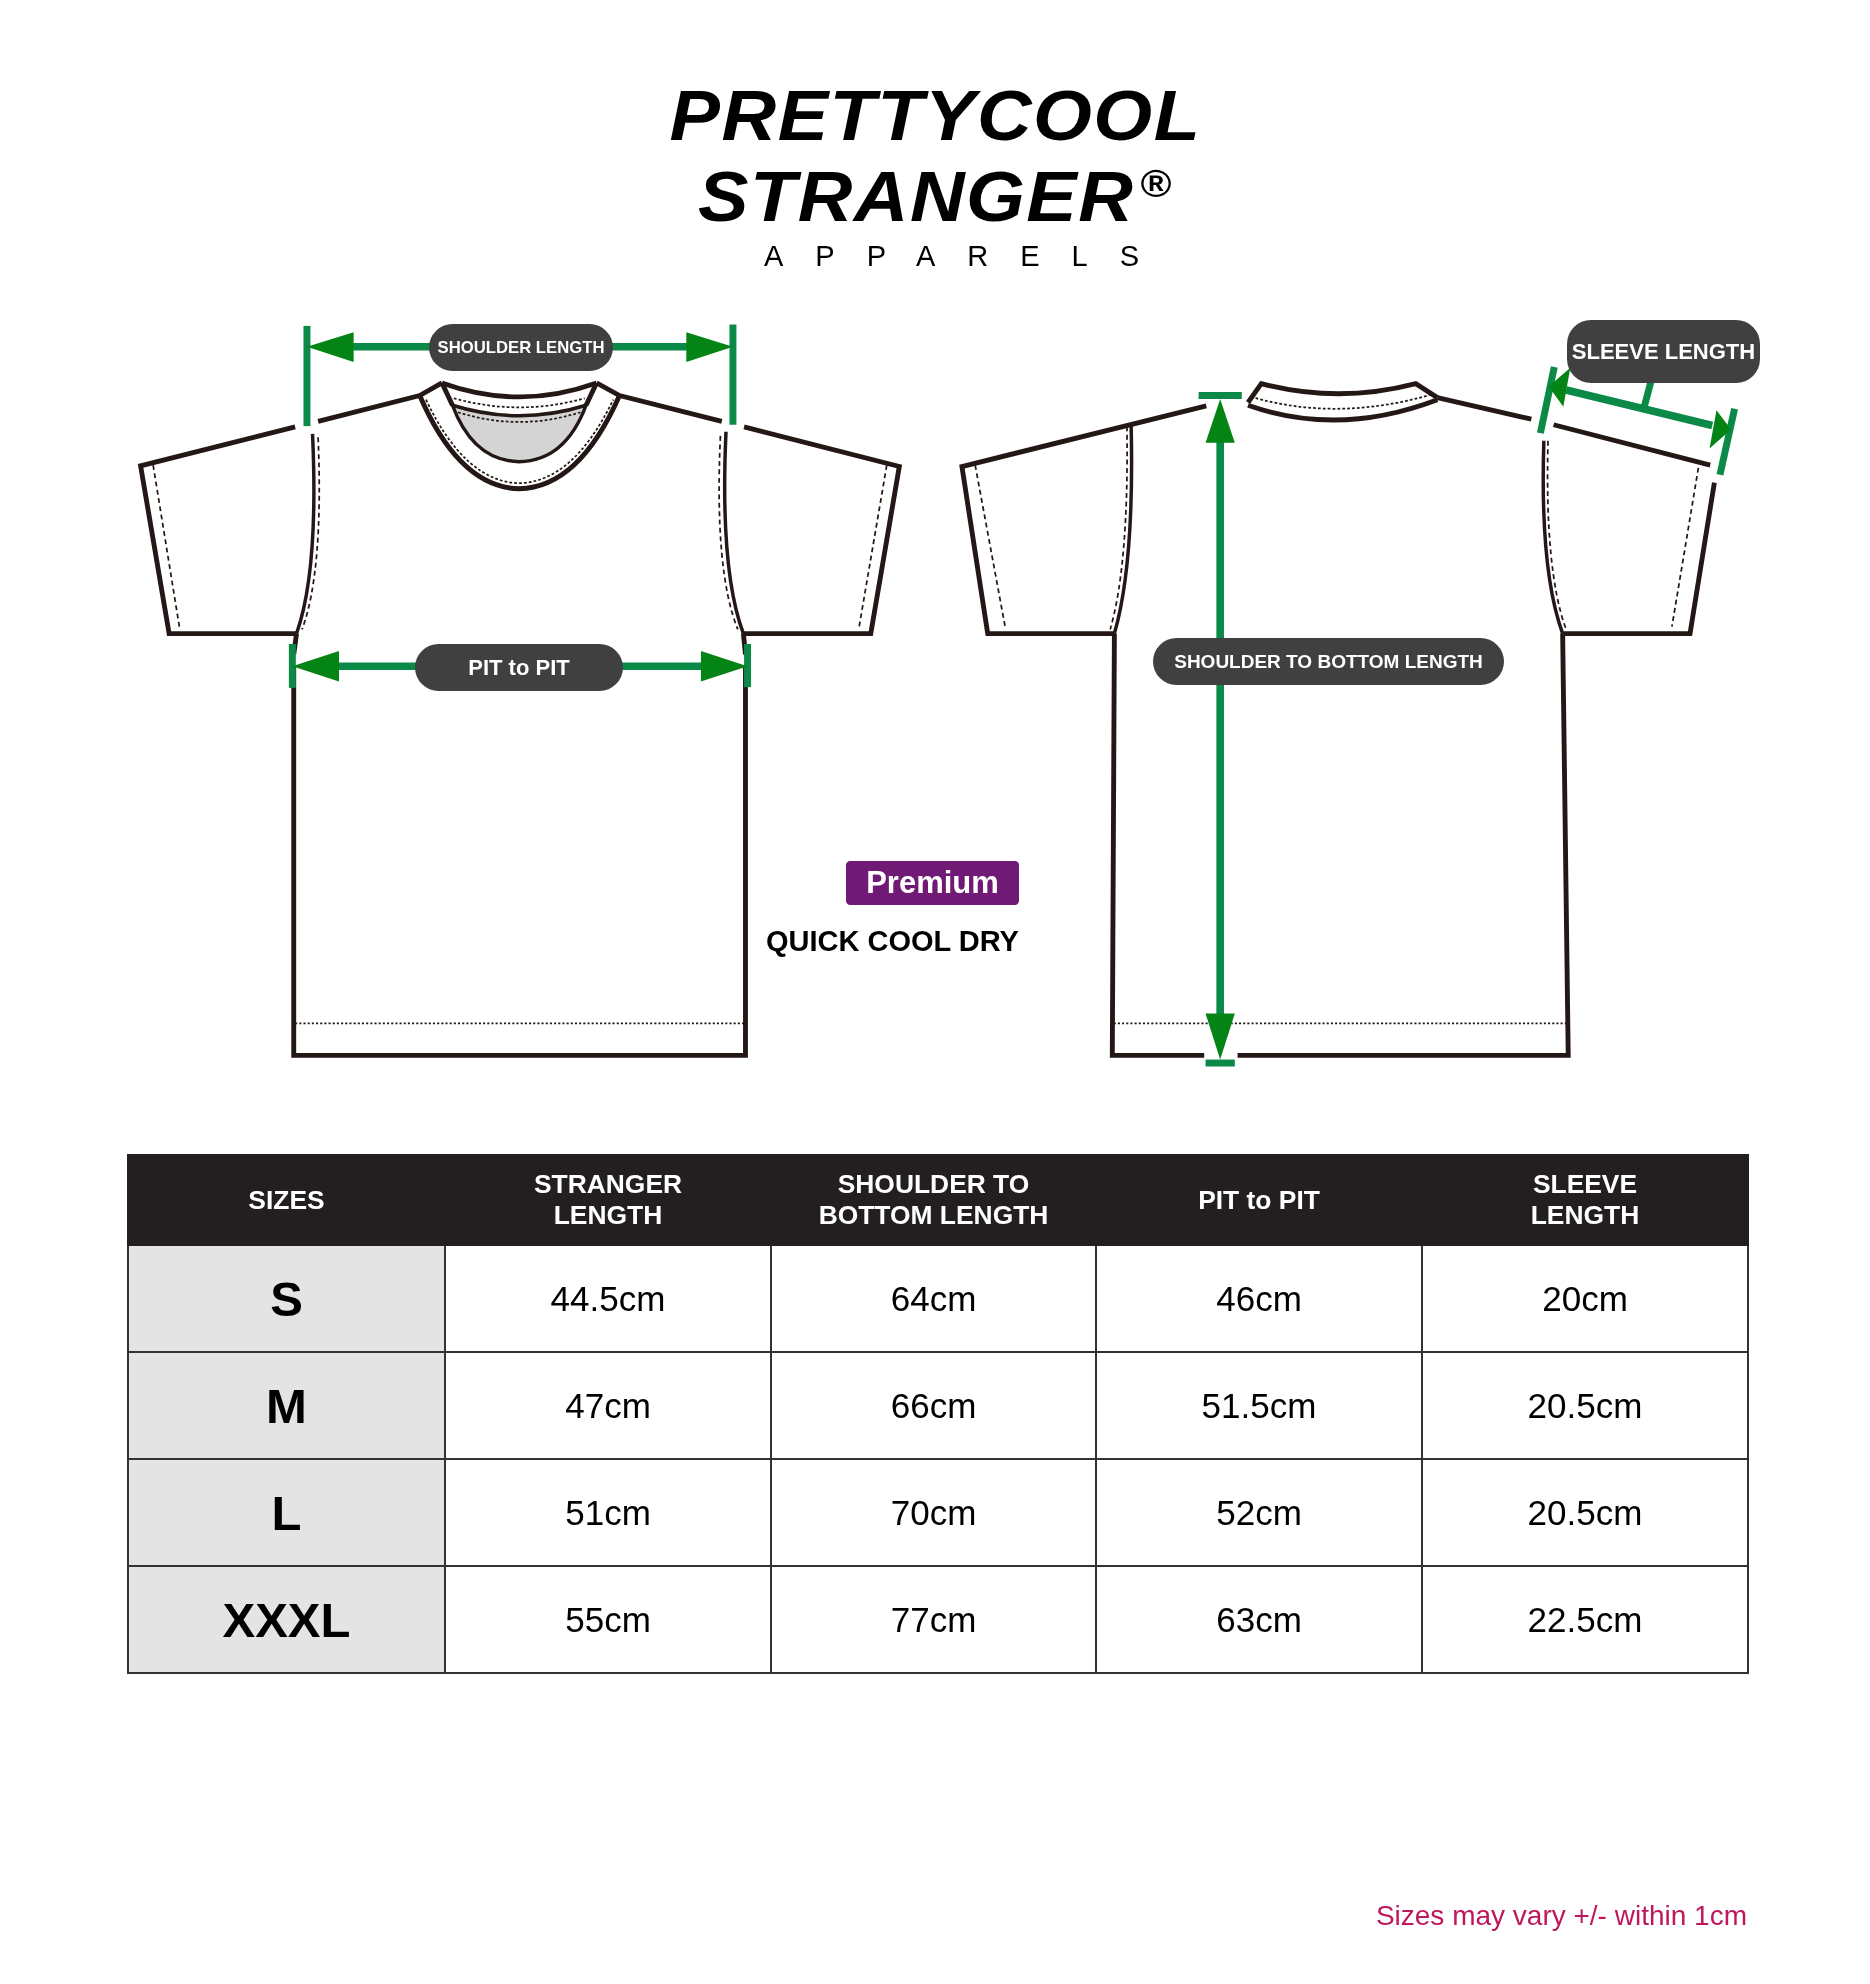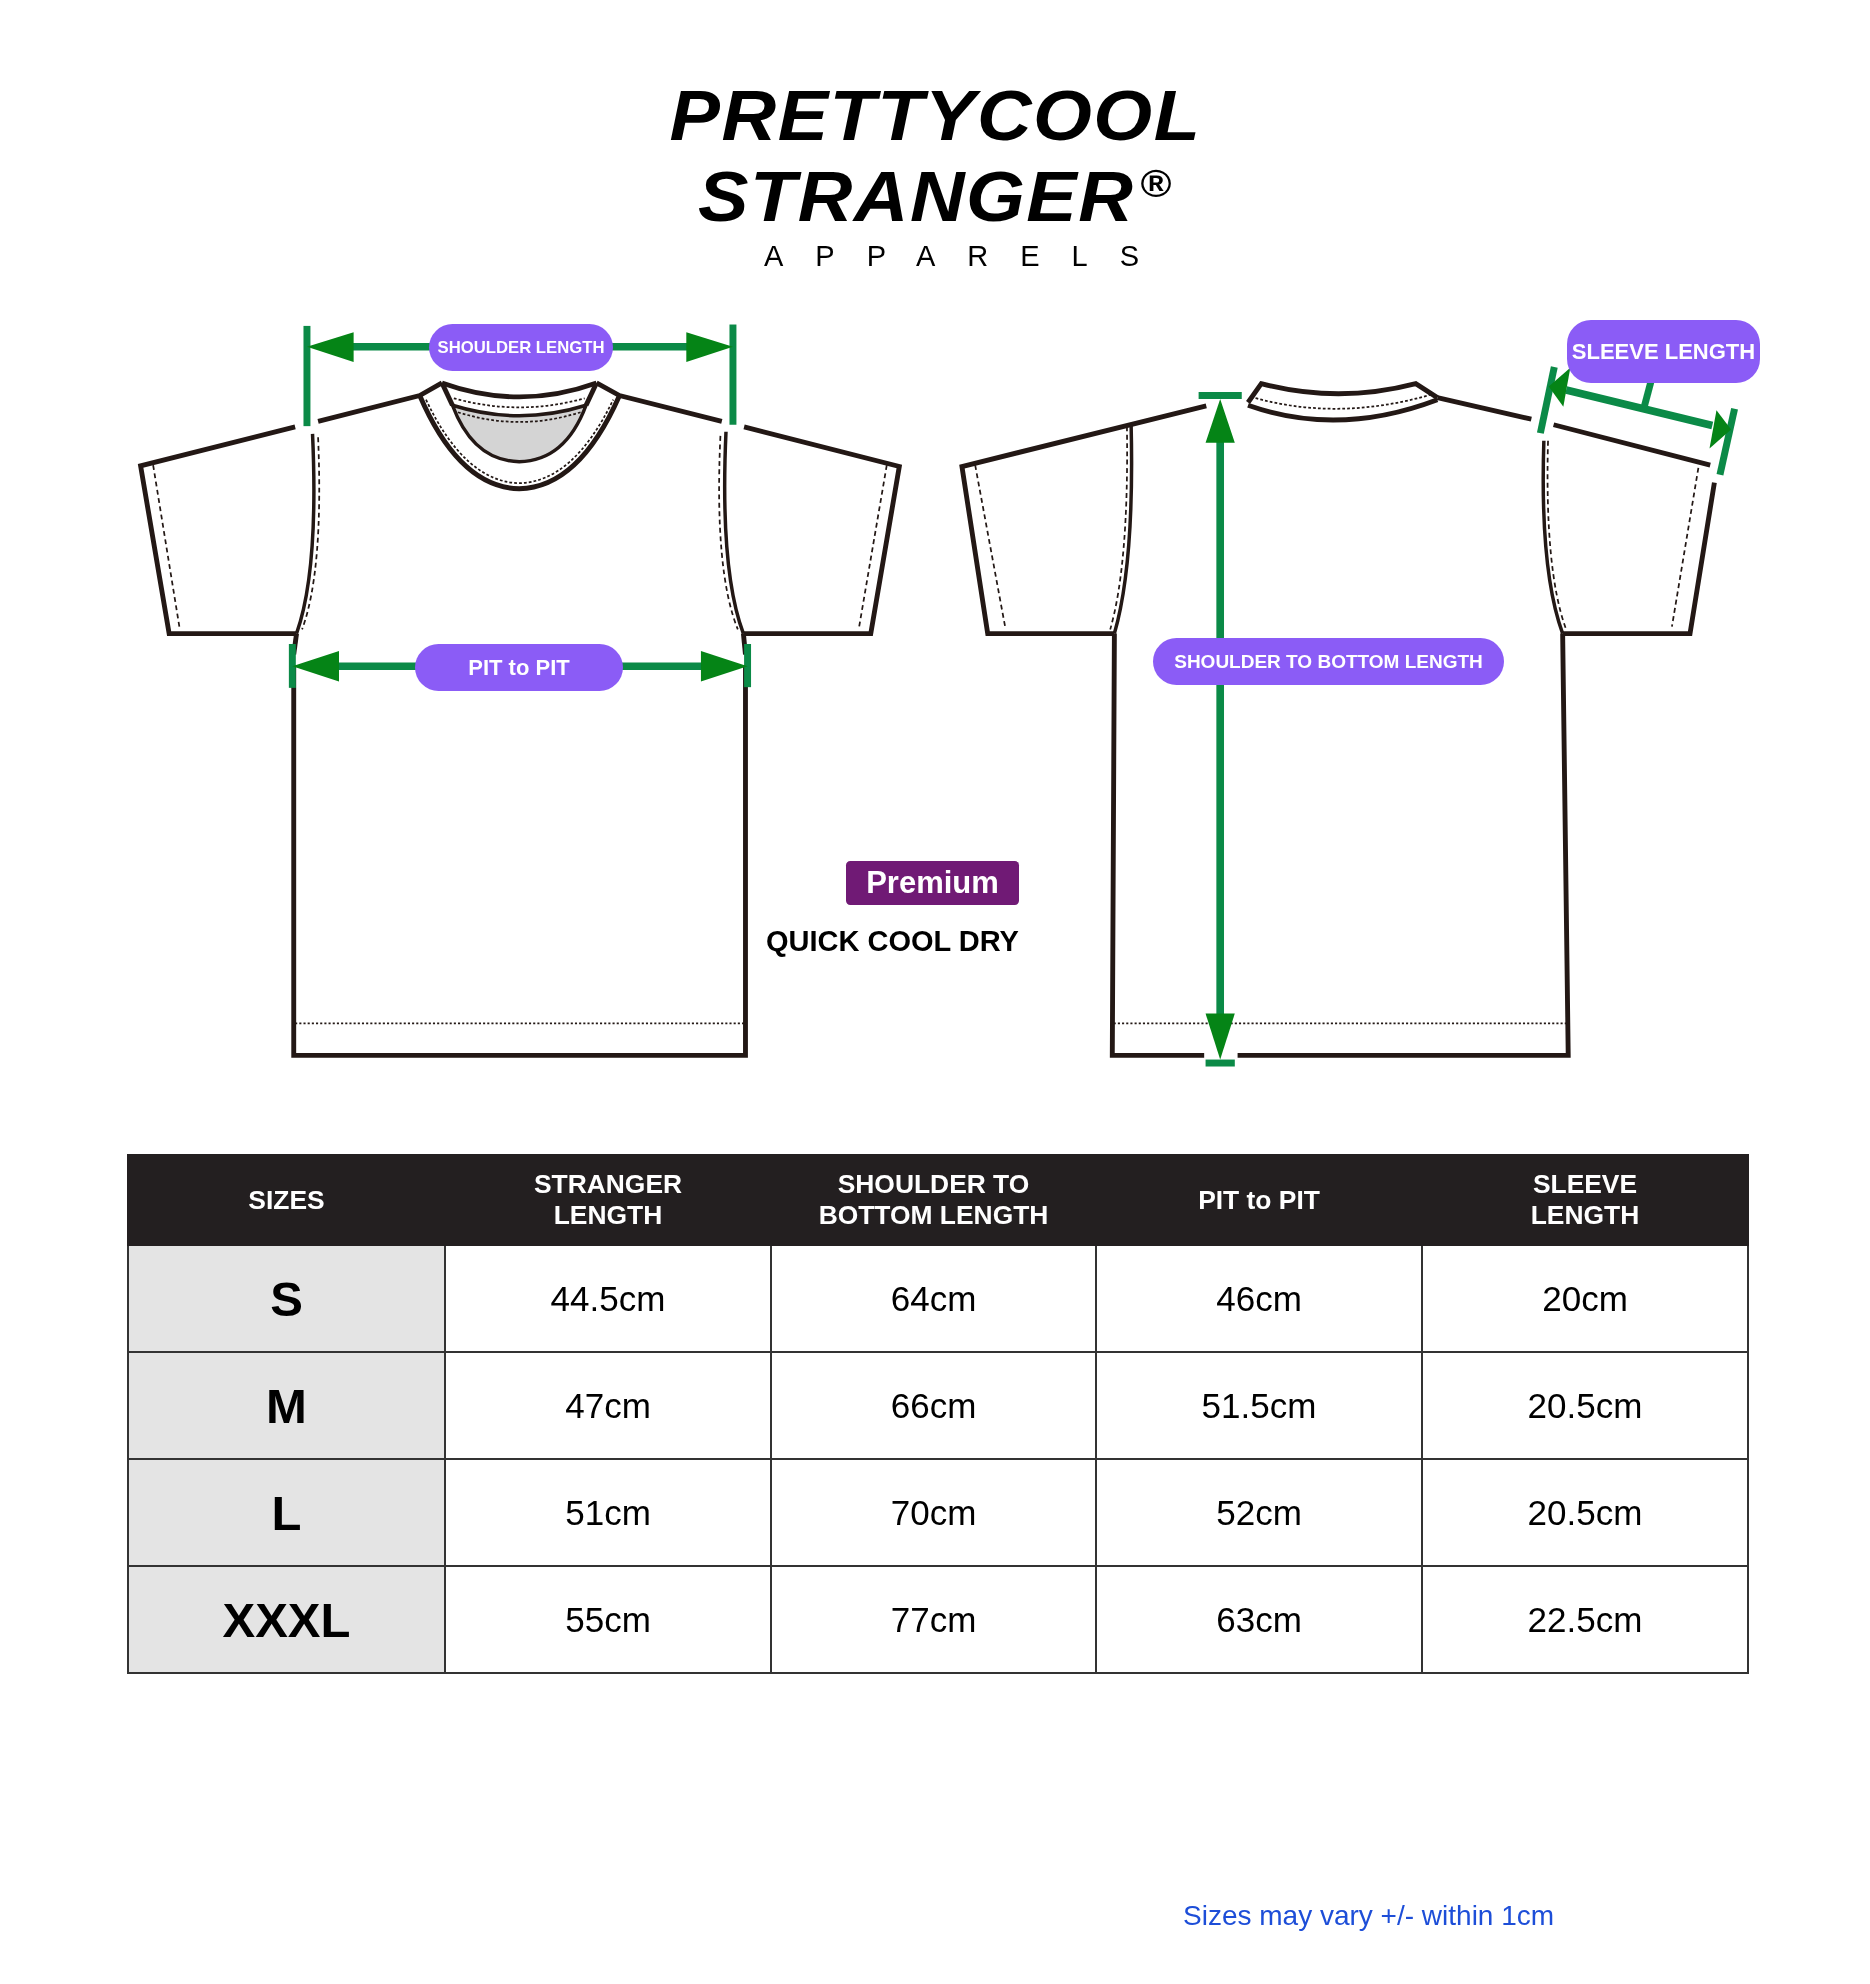--- a/index.html
+++ b/index.html
@@ -13,41 +13,41 @@
   .logo-1 { top: 78px; font-size: 70px; line-height: 77px; transform: scaleX(1.08); }
   .logo-2 { top: 145px; font-size: 70px; line-height: 77px; transform: scaleX(1.08); }
   .logo-2 .reg { font-size: 39px; vertical-align: 24px; font-style: normal; font-weight: 700; margin-left: 5.6px; }
   .logo-3 { top: 239px; font-size: 29px; line-height: 35px; font-weight: 400; font-style: normal;
             letter-spacing: 32px; padding-left: 32px; }
 
   
   #diagram { position: absolute; left: 0; top: 0; width: 1871px; height: 1114px; }
 
   
-  .pill { position: absolute; background: #8b5cf6; color: #fff; border-radius: 24px;
+  .pill { position: absolute; background: #404040; color: #fff; border-radius: 24px;
           font-weight: 700; display: flex; align-items: center; justify-content: center;
           white-space: nowrap; font-family: "Liberation Sans", sans-serif; text-align: center; }
 
   .premium { position: absolute; left: 846px; top: 861px; width: 173px; height: 44px;
              background: #701a75; color: #fff; border-radius: 4.2px; font-weight: 700;
              font-size: 31px; display: flex; align-items: center; justify-content: center; }
   .qcd { position: absolute; left: 766px; top: 923px; width: 348px; 
          font-size: 29px; font-weight: 700; line-height: 36px; color: #000; }
 
   
   .size-table { position: absolute; left: 127px; top: 1154px; width: 1621px;
                 border-collapse: collapse; table-layout: fixed; }
   .size-table th { background: #231f20; color: #fff; font-weight: 700; font-size: 26.4px;
                    line-height: 31px; height: 88px; padding: 0; text-align: center;
                    vertical-align: middle; border: 2.1px solid #231f20; }
   .size-table td { height: 105px; padding: 0; text-align: center; vertical-align: middle;
                    border: 2.1px solid #333; font-size: 35px; font-weight: 400; color: #000; }
   .size-table td.size-cell { background: #e4e4e4; font-size: 49px; font-weight: 700; }
-  .footnote { position: absolute; left: 1183px; width: 564px; top: 1899px; 
-              font-size: 28px; line-height: 33px; color: #1d4ed8; }
+  .footnote { position: absolute; left: 1183px; width: 564px; top: 1899px; text-align: right;
+              font-size: 28px; line-height: 33px; color: #be185d; }
 </style>
 </head>
 <body>
 
 <div>
   <div class="logo-line logo-1">PRETTYCOOL</div>
   <div class="logo-line logo-2"><span>STRANGER</span><span class="reg">®</span></div>
   <div class="logo-line logo-3">APPARELS</div>
 </div>
 

